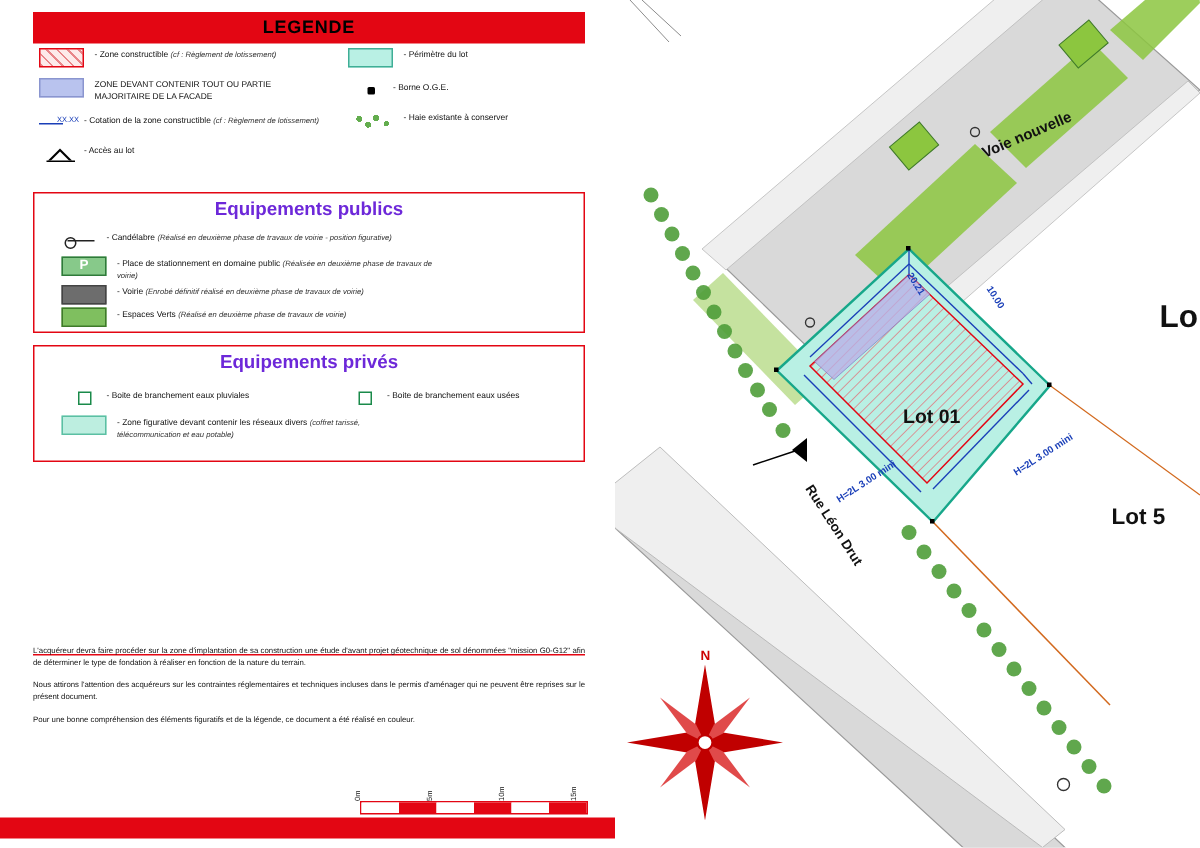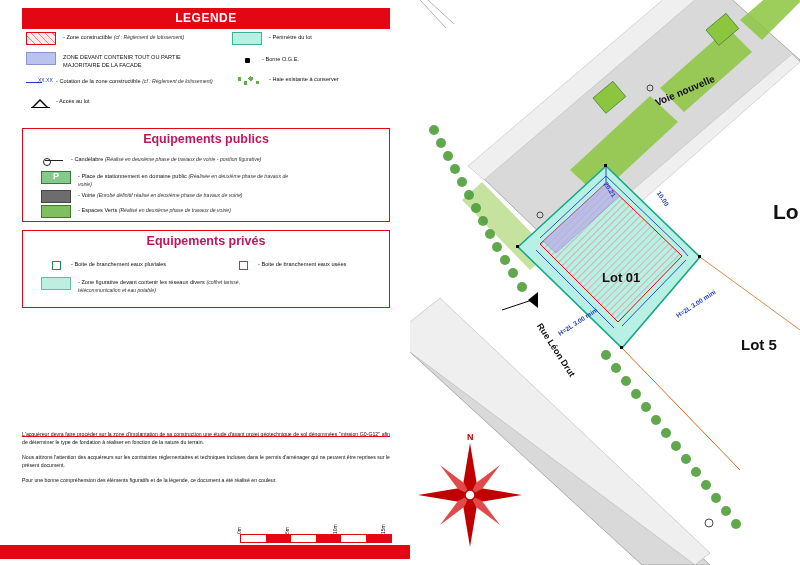--- a/index.html
+++ b/index.html
@@ -9,37 +9,37 @@
     font-family:"Liberation Sans",sans-serif;
     overflow:hidden;
     position:relative;
   }
   .root{position:relative;width:800px;height:565px;}
 
   
   .left{position:absolute;left:0;top:0;width:410px;height:565px;}
 
   .redbar{
-    background:#e30613;color:#ffffff;
+    background:#e30613;color:#000000;
     font-weight:bold;letter-spacing:.5px;
     text-align:center;
     font-size:12px;
     padding:3px 0 4px 0;
   }
   #legend-title-bar{position:absolute;left:22px;top:8px;width:368px;}
 
   .section-box{
     position:absolute;
     border:1.2px solid #e30613;
     box-sizing:border-box;
     background:#fff;
   }
   .section-title{
     position:absolute;left:0;right:0;top:0;
-    text-align:center;color:#be185d;
+    text-align:center;color:#6d28d9;
     font-weight:bold;font-size:12.5px;
     padding:3px 0 2px 0;
   }
 
   .legend-area{position:absolute;left:22px;top:30px;width:368px;height:88px;}
   .eq-pub-box{left:22px;top:128px;width:368px;height:94px;}
   .eq-priv-box{left:22px;top:230px;width:368px;height:78px;}
 
   .lrow{position:absolute;display:flex;align-items:flex-start;}
   .sw{width:30px;height:13px;flex:0 0 30px;margin-right:7px;box-sizing:border-box;}

